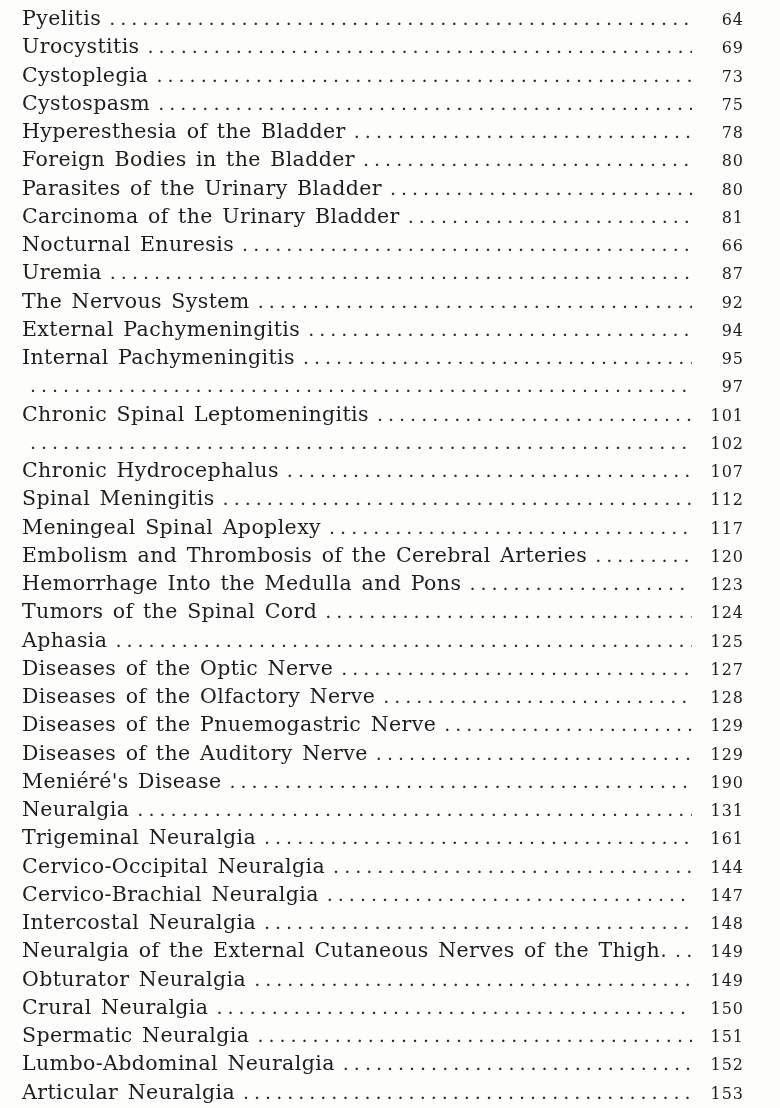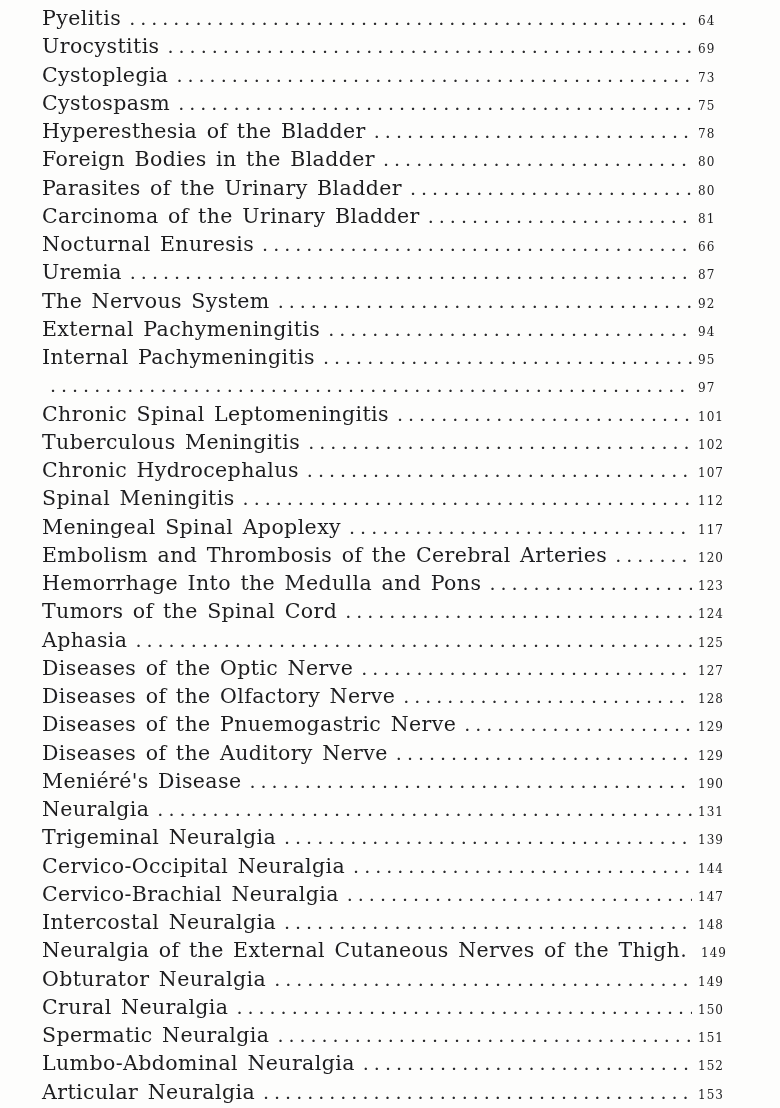--- a/index.html
+++ b/index.html
@@ -11,21 +11,21 @@
     overflow: hidden;
   }
   body {
     font-family: "DejaVu Serif", "Liberation Serif", serif;
     color: #1d1d1f;
   }
   .page {
     box-sizing: border-box;
     width: 780px;
     height: 1108px;
-    padding: 6px 36px 0 42px;
+    padding: 6px 36px 0 22px;
   }
   .toc {
     width: 100%;
   }
   .row {
     display: flex;
     align-items: baseline;
     height: 28.25px;
     font-size: 20.5px;
     letter-spacing: 0.4px;
@@ -45,21 +45,22 @@
   }
   .leader::after {
     content: "..........................................................................................................................";
     letter-spacing: 5px;
     font-size: 19px;
     color: #2a2a2c;
   }
   .pagenum {
     flex: 0 0 auto;
     min-width: 46px;
-    font-size: 12px;
+    text-align: right;
+    font-size: 16px;
     letter-spacing: 1px;
   }
 </style>
 </head>
 <body>
 
 <div class="page">
   <div class="toc" id="toc">
       <div class="row">
         <span class="title">Pyelitis</span>
@@ -129,21 +130,20 @@
       <div class="row">
         <span class="leader"></span>
         <span class="pagenum">97</span>
       </div>
       <div class="row">
         <span class="title">Chronic Spinal Leptomeningitis</span>
         <span class="leader"></span>
         <span class="pagenum">101</span>
       </div>
       <div class="row">
-        <span class="title">Tuberculous Meningitis</span>
         <span class="leader"></span>
         <span class="pagenum">102</span>
       </div>
       <div class="row">
         <span class="title">Chronic Hydrocephalus</span>
         <span class="leader"></span>
         <span class="pagenum">107</span>
       </div>
       <div class="row">
         <span class="title">Spinal Meningitis</span>
@@ -201,21 +201,21 @@
         <span class="pagenum">190</span>
       </div>
       <div class="row">
         <span class="title">Neuralgia</span>
         <span class="leader"></span>
         <span class="pagenum">131</span>
       </div>
       <div class="row">
         <span class="title">Trigeminal Neuralgia</span>
         <span class="leader"></span>
-        <span class="pagenum">139</span>
+        <span class="pagenum">161</span>
       </div>
       <div class="row">
         <span class="title">Cervico-Occipital Neuralgia</span>
         <span class="leader"></span>
         <span class="pagenum">144</span>
       </div>
       <div class="row">
         <span class="title">Cervico-Brachial Neuralgia</span>
         <span class="leader"></span>
         <span class="pagenum">147</span>

